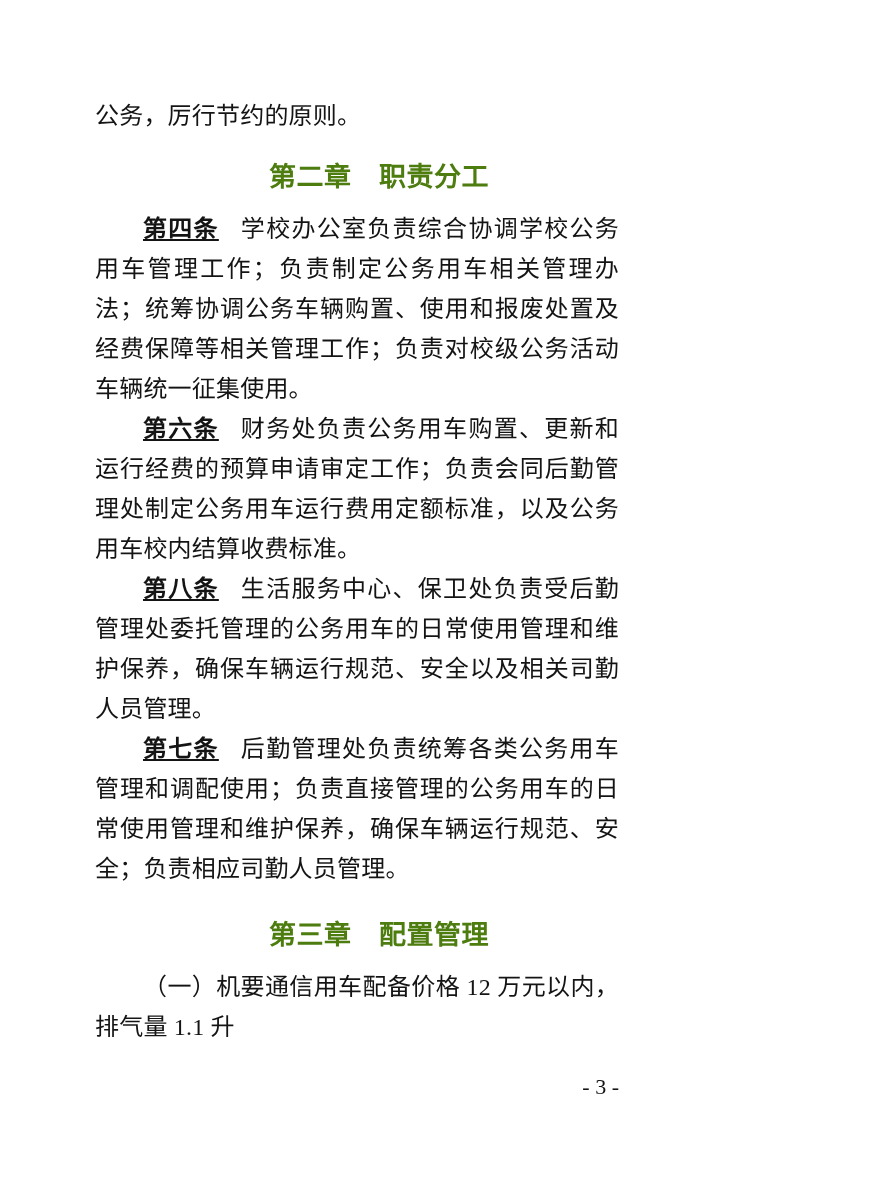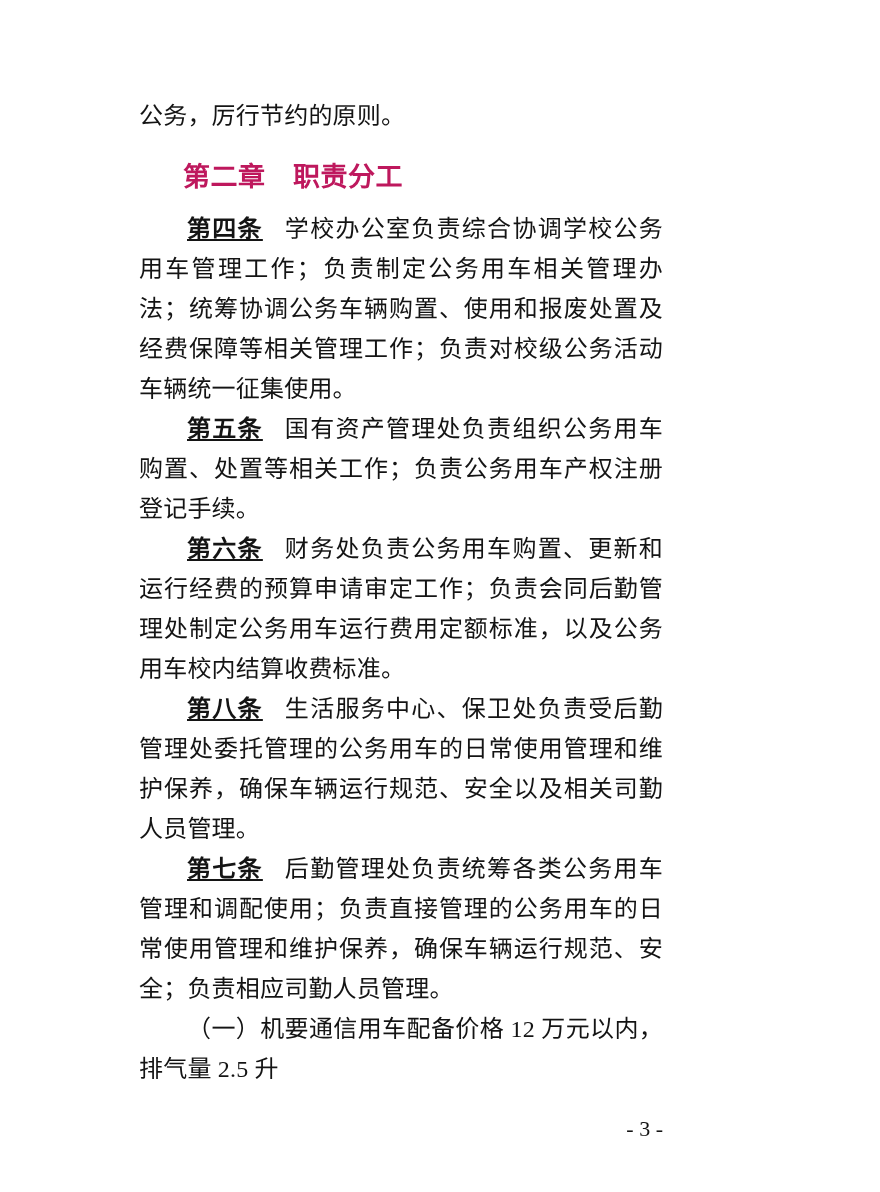--- a/index.html
+++ b/index.html
@@ -10,21 +10,20 @@
   .page {
     position: relative;
     width: 724px;
     height: 1192px;
     box-sizing: border-box;
     background: #ffffff;
     color: #141414;
     padding: 96px 105px 0 95px;
     overflow: hidden;
     font-family: "Liberation Serif", "DejaVu Serif", serif;
-    margin-left: 44px;
   }
   p.law {
     margin: 0;
     font-size: 24px;
     line-height: 40px;
     text-align: justify;
     text-indent: 48px;
     letter-spacing: 0.2px;
   }
   p.no-indent {
@@ -36,21 +35,22 @@
     margin-right: 22px;
     text-decoration: underline;
   }
   h2.chapter-heading {
     margin: 21px 0 12px 0;
     padding-left: 44px;
     font-size: 27px;
     line-height: 40px;
     font-weight: 700;
     font-family: "Liberation Sans", "DejaVu Sans", sans-serif;
-    color: #be185d;
+    text-align: center;
+    color: #4d7c0f;
     letter-spacing: 0.5px;
   }
   h2.chapter-heading.ch3 {
     margin-top: 26px;
   }
   .page-footer {
     margin-top: 26px;
     text-align: right;
     font-size: 22px;
     line-height: 28px;
@@ -63,40 +63,38 @@
 <div class="page">
 
   <p class="law no-indent">公务，厉行节约的原则。</p>
 
   <h2 class="chapter-heading">第二章　职责分工</h2>
 
   <p class="law">
     <span class="law-label">第四条</span><span>学校办公室负责综合协调学校公务用车管理工作；负责制定公务用车相关管理办法；统筹协调公务车辆购置、使用和报废处置及经费保障等相关管理工作；负责对校级公务活动车辆统一征集使用。</span>
   </p>
 
-  <p class="law">
-    <span class="law-label">第五条</span><span>国有资产管理处负责组织公务用车购置、处置等相关工作；负责公务用车产权注册登记手续。</span>
-  </p>
 
   <p class="law">
     <span class="law-label">第六条</span><span>财务处负责公务用车购置、更新和运行经费的预算申请审定工作；负责会同后勤管理处制定公务用车运行费用定额标准，以及公务用车校内结算收费标准。</span>
   </p>
 
   <p class="law">
     <span class="law-label">第八条</span><span>生活服务中心、保卫处负责受后勤管理处委托管理的公务用车的日常使用管理和维护保养，确保车辆运行规范、安全以及相关司勤人员管理。</span>
   </p>
 
   <p class="law">
     <span class="law-label">第七条</span><span>后勤管理处负责统筹各类公务用车管理和调配使用；负责直接管理的公务用车的日常使用管理和维护保养，确保车辆运行规范、安全；负责相应司勤人员管理。</span>
   </p>
 
+  <h2 class="chapter-heading ch3">第三章　配置管理</h2>
 
 
 
   <p class="law">
-    <span>（一）机要通信用车配备价格 12 万元以内，排气量 2.5 升</span>
+    <span>（一）机要通信用车配备价格 12 万元以内，排气量 1.1 升</span>
   </p>
 
   <div class="page-footer">
     <span>- 3 -</span>
   </div>
 
 </div>
 
 </body></html>

